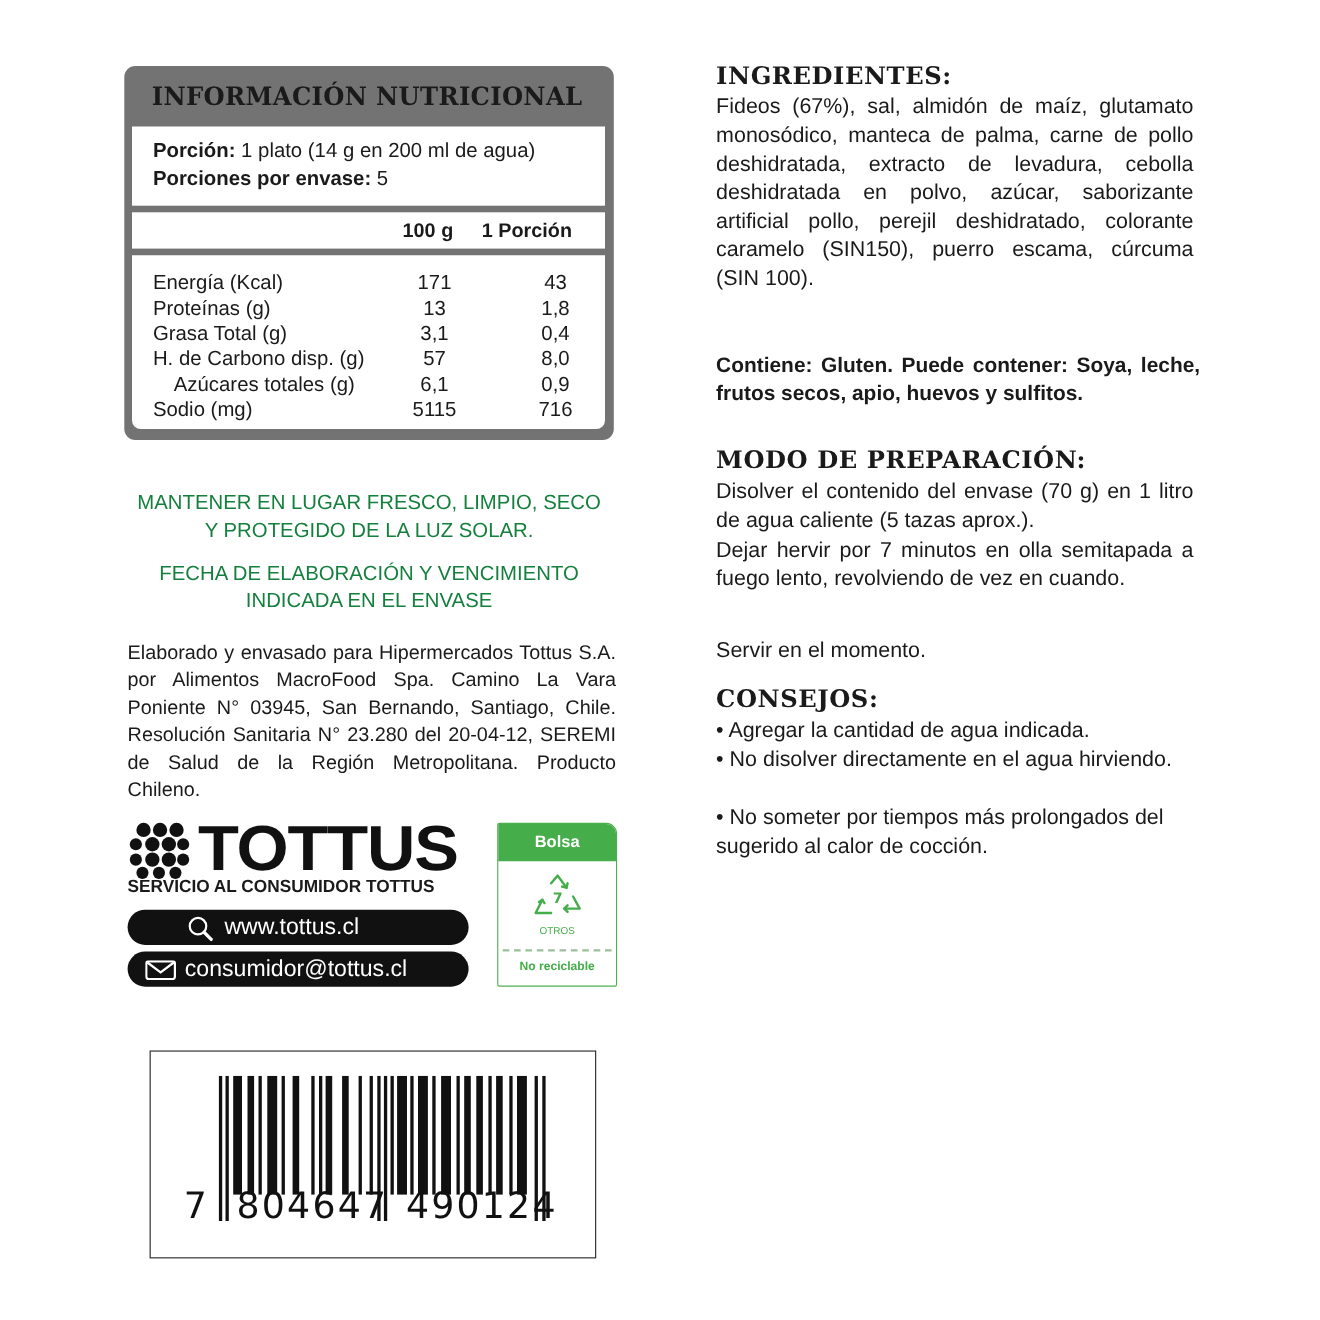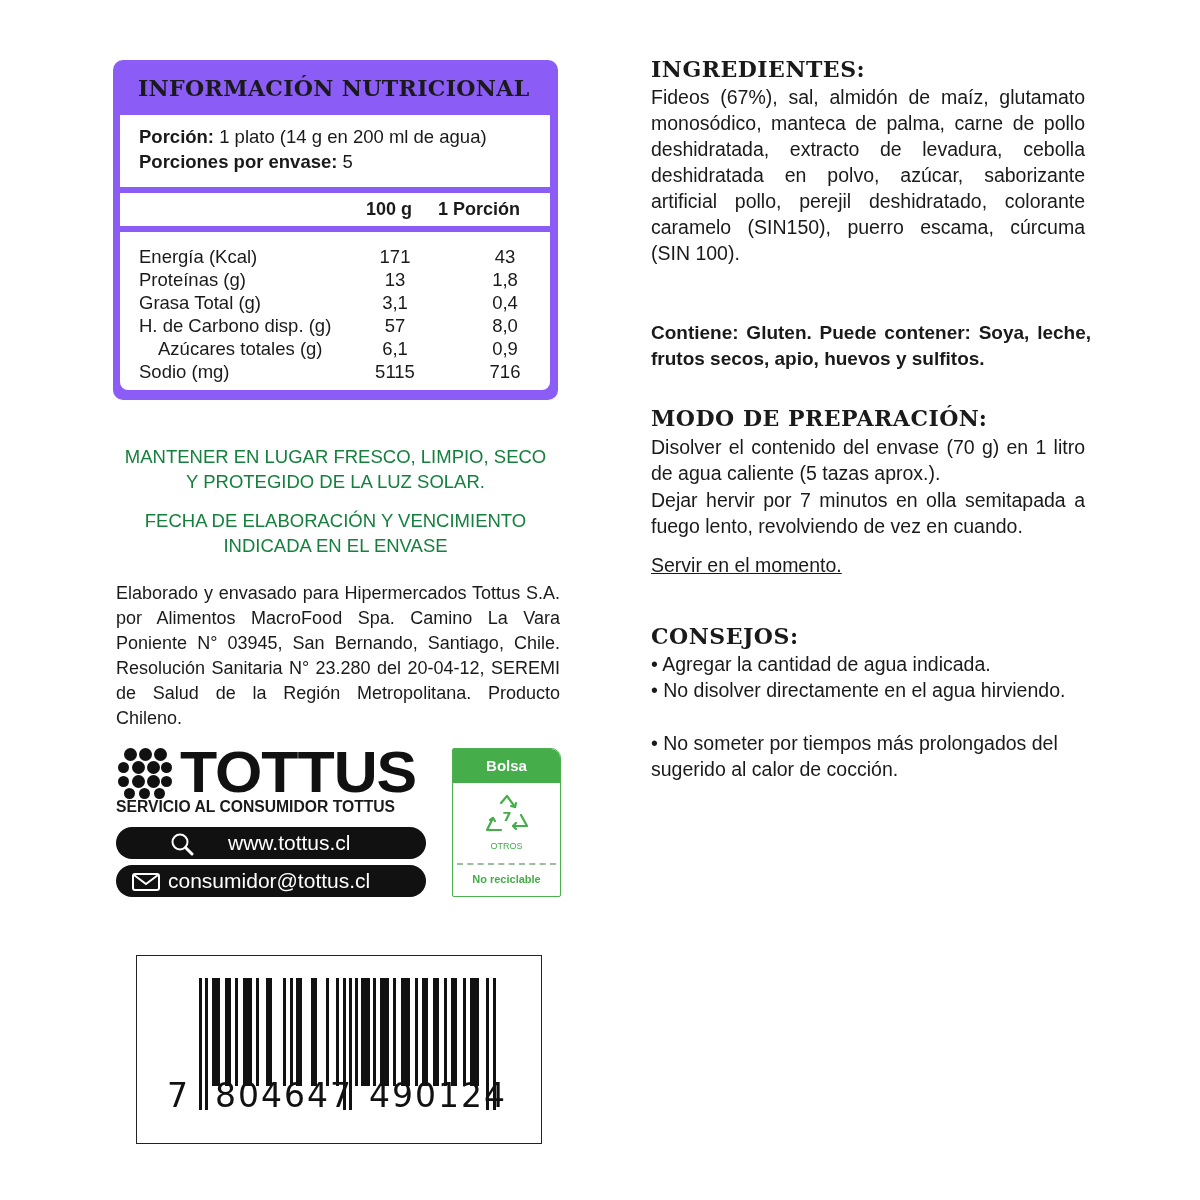--- a/index.html
+++ b/index.html
@@ -1,20 +1,20 @@
 <!DOCTYPE html>
 <html><head>
 <meta charset="utf-8">
 <style>
   html, body { margin:0; padding:0; background:#ffffff; }
   body { width:1200px; height:1200px; position:relative; overflow:hidden; font-family:"Liberation Sans", sans-serif; color:#1a1a1a; }
   .abs { position:absolute; }
 
   
-  .nut { left:113px; top:60px; width:445px; height:340px; background:#8b5cf6; border-radius:10px; }
+  .nut { left:113px; top:60px; width:445px; height:340px; background:#737373; border-radius:10px; }
   .nut-title { left:25px; top:14px; font-family:"DejaVu Serif", serif; font-weight:bold; font-size:23px; letter-spacing:0.3px; color:#1a1a1a; white-space:nowrap; transform:scaleX(0.96); transform-origin:left; }
   .nut-box1 { left:7px; top:55px; width:430px; height:72px; background:#fff; }
   .nut-box2 { left:7px; top:133px; width:430px; height:33px; background:#fff; }
   .nut-box3 { left:7px; top:172px; width:430px; height:158px; background:#fff; border-radius:0 0 8px 8px; }
   .portion { left:19px; font-size:18.5px; white-space:nowrap; }
   .portion b { font-weight:bold; }
   .colhead { top:6px; font-size:18px; font-weight:bold; white-space:nowrap; }
   .nrow { left:19px; height:23px; width:410px; font-size:18.5px; line-height:23px; white-space:nowrap; }
   .nrow .lbl b { font-weight:normal; }
   .nrow .v1 { position:absolute; left:226px; width:60px; text-align:center; }
@@ -95,21 +95,21 @@
     <div class="dot" style="left:36px;top:40px;width:11px;height:11px"></div>
 </div>
 <div class="abs brand">TOTTUS</div>
 <div class="abs svc">SERVICIO AL CONSUMIDOR TOTTUS</div>
 
 <div class="abs pill" style="top:827px;">
   <svg class="abs" style="left:54px;top:5px;" width="26" height="24" viewBox="0 0 26 24">
     <circle cx="10" cy="10" r="7.5" fill="none" stroke="#fff" stroke-width="2"></circle>
     <line x1="15.5" y1="15.5" x2="22" y2="22" stroke="#fff" stroke-width="3" stroke-linecap="round"></line>
   </svg>
-  <span class="t" style="left:88px;margin-left:24px;">www.tottus.cl</span>
+  <span class="t" style="left:88px;">www.tottus.cl</span>
 </div>
 <div class="abs pill" style="top:865px;">
   <svg class="abs" style="left:16px;top:8px;" width="28" height="18" viewBox="0 0 28 18">
     <rect x="1" y="1" width="26" height="16" rx="2" fill="none" stroke="#fff" stroke-width="2"></rect>
     <polyline points="2,2 14,11 26,2" fill="none" stroke="#fff" stroke-width="2"></polyline>
   </svg>
   <span class="t">consumidor@tottus.cl</span>
 </div>
 
 <div class="abs rec">
@@ -171,18 +171,18 @@
   <div class="abs bcdigits" style="left:232px;">490124</div>
 </div>
 
 <div class="abs rhead" style="top:56px;">INGREDIENTES:</div>
 <div class="abs rtext j" style="top:84px;">Fideos (67%), sal, almidón de maíz, glutamato monosódico, manteca de palma, carne de pollo deshidratada, extracto de levadura, cebolla deshidratada en polvo, azúcar, saborizante artificial pollo, perejil deshidratado, colorante caramelo (SIN150), puerro escama, cúrcuma (SIN 100).</div>
 <div class="abs rtext j bold" style="top:320px; width:440px; font-size:19px;">Contiene: Gluten. Puede contener: Soya, leche, frutos secos, apio, huevos y sulfitos.</div>
 
 <div class="abs rhead" style="top:405px;">MODO DE PREPARACIÓN:</div>
 <div class="abs rtext j" style="top:434px;">Disolver el contenido del envase (70 g) en 1 litro de agua caliente (5 tazas aprox.).</div>
 <div class="abs rtext j" style="top:487px;">Dejar hervir por 7 minutos en olla semitapada a fuego lento, revolviendo de vez en cuando.</div>
-<div class="abs rtext" style="top:552px;text-decoration:underline;">Servir en el momento.</div>
+<div class="abs rtext" style="top:578px;">Servir en el momento.</div>
 
 <div class="abs rhead" style="top:623px;">CONSEJOS:</div>
 <div class="abs rtext j" style="top:651px;">• Agregar la cantidad de agua indicada.</div>
 <div class="abs rtext j" style="top:677px;">• No disolver directamente en el agua hirviendo.</div>
 <div class="abs rtext" style="top:730px; width:440px;">• No someter por tiempos más prolongados del sugerido al calor de cocción.</div>
 
 </body></html>

